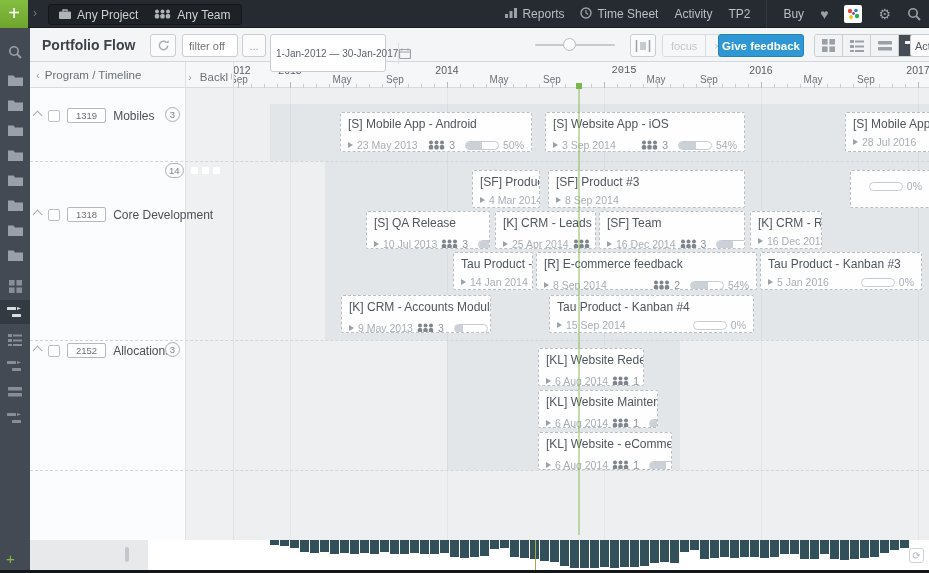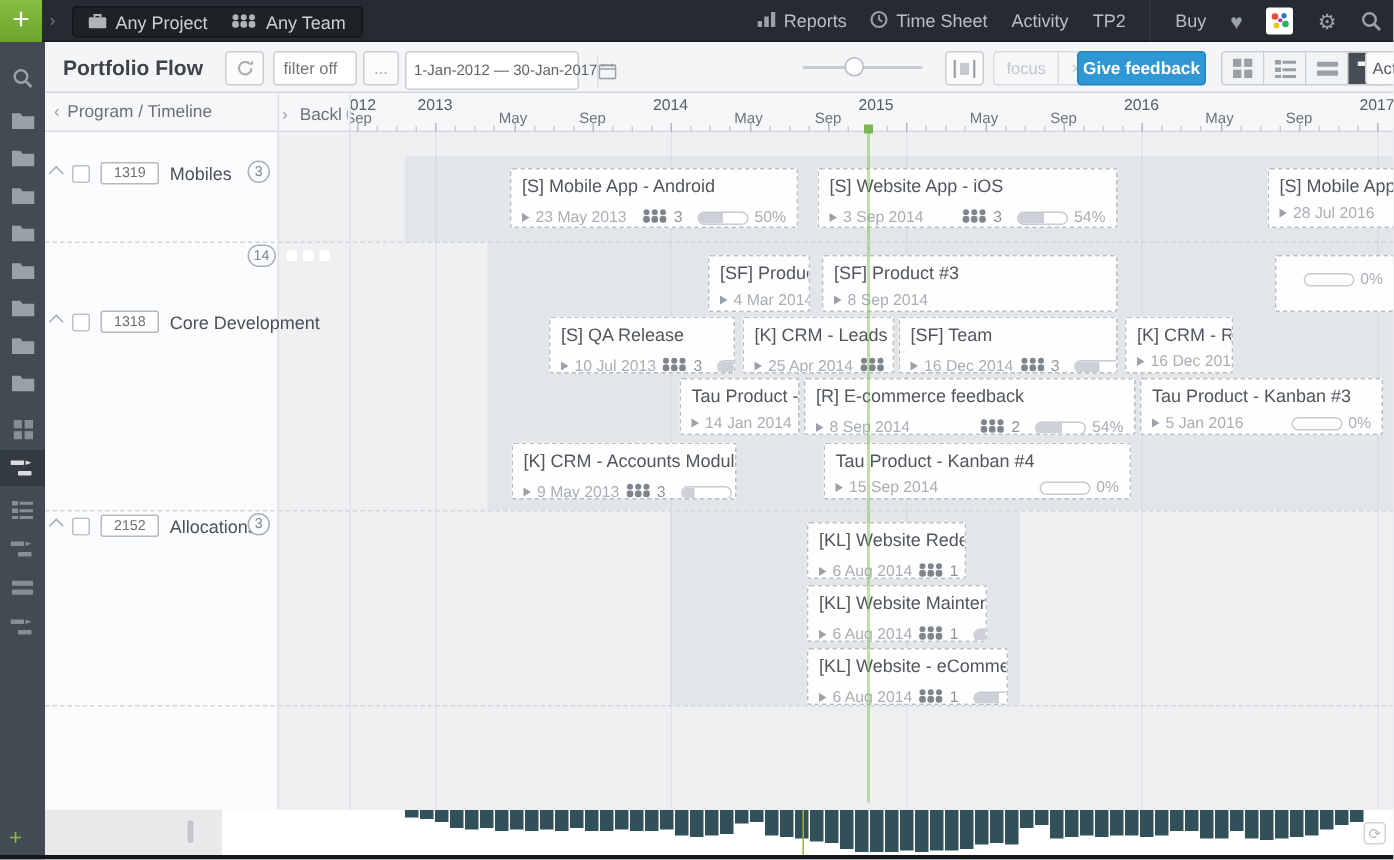--- a/index.html
+++ b/index.html
@@ -17,21 +17,21 @@
   .nav-item { display:flex; align-items:center; gap:5px; color:#b9bfc6; font-size:12px; cursor:pointer; }
   .nav-sep { width:1px; height:28px; background:#31373e; }
   .avatar { width:18px; height:18px; background:#fff; border-radius:2px; display:flex; align-items:center; justify-content:center; }
   .glyph { color:#9aa1a9; font-size:14px; line-height:1; }
 
   
   .toolbar { position:absolute; left:30px; top:28px; width:899px; height:34px; background:#f4f5f6; border-bottom:1px solid #d5d8db; z-index:30; }
   .tb-title { position:absolute; left:12px; top:9px; font-size:14px; font-weight:bold; color:#3e434a; }
   .tb-btn { position:absolute; top:6px; height:23px; background:#fbfbfc; border:1px solid #c9ced3; border-radius:3px; display:flex; align-items:center; justify-content:center; color:#9aa0a7; cursor:pointer; font-size:11px; }
   .tb-input { position:absolute; top:6px; height:23px; border:1px solid #c9ced3; border-radius:3px; background:#fff; font-size:11px; color:#8d939a; padding:0 6px; font-family:"Liberation Sans",sans-serif; }
-  .date-wrap { position:absolute; left:240px; top:6px; width:116px; height:26px; border:1px solid #c9ced3; border-radius:3px; background:#fff; display:flex; align-items:center; }
+  .date-wrap { position:absolute; left:240px; top:6px; width:116px; height:38px; border:1px solid #c9ced3; border-radius:3px; background:#fff; display:flex; align-items:center; }
   .date-text { flex:1; font-size:10px; color:#5d636a; padding-left:5px; white-space:nowrap; }
   .date-cal { width:20px; height:21px; border-left:1px solid #dcdfe2; display:flex; align-items:center; justify-content:center; cursor:pointer; }
   .slider-track { position:absolute; left:505px; top:16px; width:80px; height:2px; background:#c6cbd0; border-radius:1px; }
   .slider-thumb { position:absolute; left:28px; top:-6px; width:13px; height:13px; background:#fdfdfd; border:1px solid #b4bac0; border-radius:50%; cursor:pointer; }
   .btn-blue { position:absolute; left:688px; top:6px; width:86px; height:23px; background:#2f97d4; border:1px solid #2384bd; border-radius:3px; color:#fff; font-size:11.5px; font-weight:bold; display:flex; align-items:center; justify-content:center; cursor:pointer; }
   .toggle-group { position:absolute; left:784px; top:6px; height:23px; display:flex; border:1px solid #c9ced3; border-radius:3px; overflow:hidden; }
   .tg { width:28px; height:21px; background:#f2f3f4; border-right:1px solid #c9ced3; display:flex; align-items:center; justify-content:center; cursor:pointer; }
   .tg:last-child { border-right:none; }
   .tg.active { background:#454c54; }
   .focus-group { position:absolute; left:632px; top:6px; height:23px; display:flex; border:1px solid #d9dcdf; border-radius:3px; overflow:hidden; }
@@ -692,21 +692,21 @@
         </div>
       </div>
       <div class="today-line" style="left: 578px; top: 84px; height: 451px;"></div>
       <div class="today-square" style="left: 576px; top: 83px;"></div>
     </div>
 
   <div class="tl-header" id="tlheader">
       <div class="year-label" style="left: 6px;">2012</div>
       <div class="year-label" style="left: 57px;">2013</div>
       <div class="year-label" style="left: 214px;">2014</div>
-      <div class="year-label" style="left: 351px;">2015</div>
+      <div class="year-label" style="left: 391px; font-family: Liberation Mono, monospace;">2015</div>
       <div class="year-label" style="left: 528px;">2016</div>
       <div class="year-label" style="left: 685px;">2017</div>
       <div class="month-label" style="left: 6px;">Sep</div>
       <div class="month-label" style="left: 109px;">May</div>
       <div class="month-label" style="left: 162px;">Sep</div>
       <div class="month-label" style="left: 266px;">May</div>
       <div class="month-label" style="left: 319px;">Sep</div>
       <div class="month-label" style="left: 423px;">May</div>
       <div class="month-label" style="left: 476px;">Sep</div>
       <div class="month-label" style="left: 580px;">May</div>

